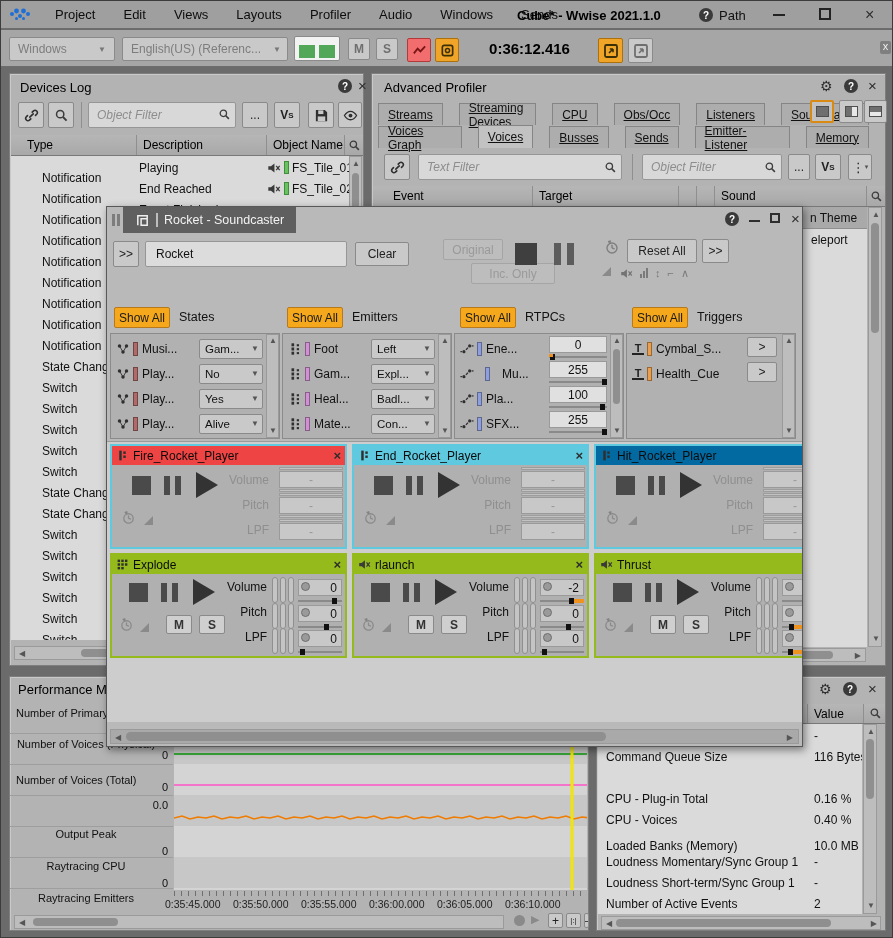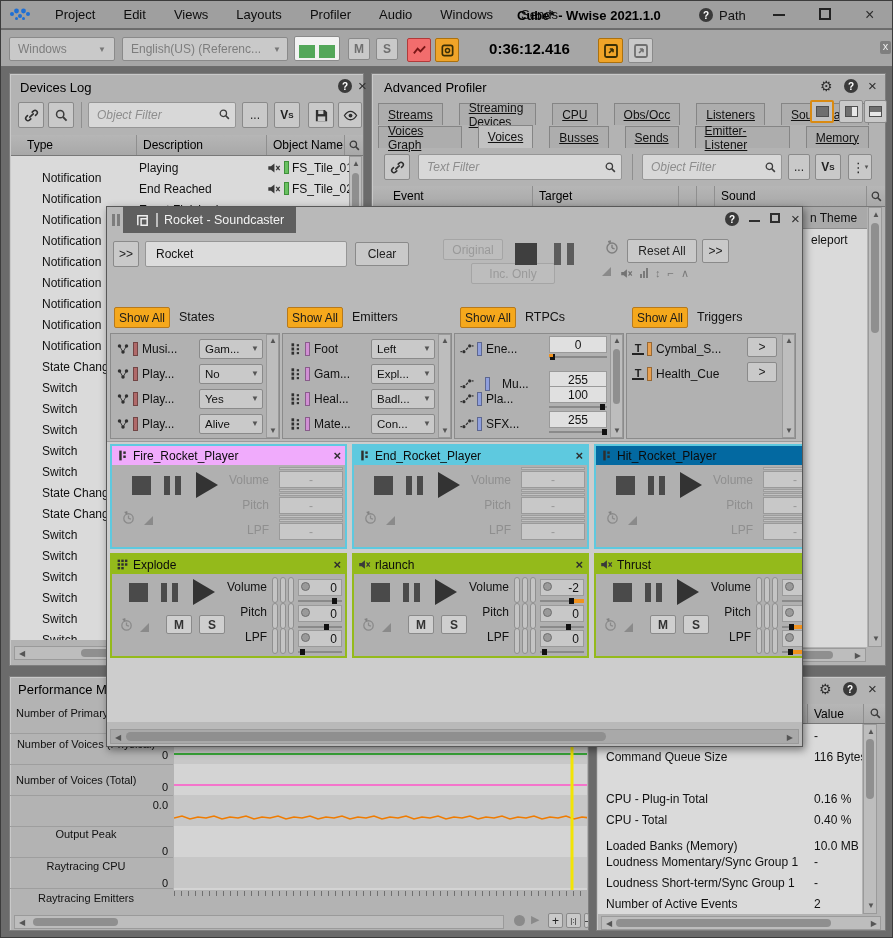--- a/index.html
+++ b/index.html
@@ -499,20 +499,28 @@
     <div class="abs bands" style="left:164px;top:25px;width:413px;height:188px;overflow:hidden;">
       <svg width="413" height="188">
         <line x1="0" y1="52" x2="413" y2="52" stroke="#0a9c0a" stroke-width="1.6"></line>
         <line x1="0" y1="83" x2="413" y2="83" stroke="#ff54c8" stroke-width="1.6"></line>
         <path d="M0 116 l8 -2 8 3 8 -2 8 1 8 -2 8 3 8 -2 8 1 8 -2 8 3 8 -2 8 1 8 -2 8 3 8 -2 8 1 8 -2 8 3 8 -2 8 1 8 -2 8 3 8 -2 8 1 8 -2 8 3 8 -2 8 1 8 -2 8 3 8 -2 8 1 8 -2 8 3 8 -2 8 1 8 -2 8 3 8 -2 8 1 8 -2 8 3 8 -2 8 1 8 -2 8 3 8 -2 8 1 8 -2 8 3 8 -2 8 1" fill="none" stroke="#f07c00" stroke-width="1.6"></path>
         <line x1="398" y1="0" x2="398" y2="188" stroke="#f2e405" stroke-width="3"></line>
       </svg>
     </div>
 
     <div class="abs tick-strip" style="left:164px;top:214px;width:413px;height:5px;"></div>
+    <div class="abs" style="left:0;top:221px;width:580px;height:13px;font-size:10.5px;color:#222;">
+      <span class="abs" style="left:155px;">0:35:45.000</span>
+      <span class="abs" style="left:223px;">0:35:50.000</span>
+      <span class="abs" style="left:291px;">0:35:55.000</span>
+      <span class="abs" style="left:359px;">0:36:00.000</span>
+      <span class="abs" style="left:427px;">0:36:05.000</span>
+      <span class="abs" style="left:495px;">0:36:10.000</span>
+    </div>
 
     <div class="sb" style="left:4px;top:238px;width:490px;height:14px;">
       <span class="ar" style="left:4px;top:3px;">◀</span>
       <span class="th2" style="left:18px;top:2px;width:85px;height:8px;"></span>
     </div>
     <span class="abs" style="left:504px;top:238px;width:11px;height:11px;border-radius:50%;background:#8a8a8a;"></span>
     <span class="abs" style="left:521px;top:236px;font-size:11px;color:#8a8a8a;">▶</span>
     <div class="btn" style="left:538px;top:236px;width:15px;height:15px;font-size:12px;">+</div>
     <div class="btn" style="left:556px;top:236px;width:15px;height:15px;font-size:8px;">|:|</div>
     <div class="btn" style="left:574px;top:236px;width:5px;height:15px;font-size:11px;overflow:hidden;">−</div>
@@ -537,21 +545,21 @@
         </div>
       <div class="abs" style="left:0;top:22px;width:264px;height:21px;">
           <span class="abs" style="left:8px;top:4px;white-space:nowrap;">Command Queue Size</span>
           <span class="abs" style="left:216px;top:4px;white-space:nowrap;">116 Bytes</span>
         </div>
       <div class="abs" style="left:0;top:64px;width:264px;height:21px;">
           <span class="abs" style="left:8px;top:4px;white-space:nowrap;">CPU - Plug-in Total</span>
           <span class="abs" style="left:216px;top:4px;">0.16 %</span>
         </div>
       <div class="abs" style="left:0;top:85px;width:264px;height:21px;">
-          <span class="abs" style="left:8px;top:4px;white-space:nowrap;">CPU - Total</span>
+          <span class="abs" style="left:8px;top:4px;white-space:nowrap;">CPU - Voices</span>
           <span class="abs" style="left:216px;top:4px;">0.40 %</span>
         </div>
       <div class="abs" style="left:0;top:111px;width:264px;height:21px;text-decoration:underline;">
           <span class="abs" style="left:8px;top:4px;white-space:nowrap;">Loaded Banks (Memory)</span>
           <span class="abs" style="left:216px;top:4px;">10.0 MB</span>
         </div>
       <div class="abs" style="left:0;top:127px;width:264px;height:21px;">
           <span class="abs" style="left:8px;top:4px;white-space:nowrap;">Loudness Momentary/Sync Group 1</span>
           <span class="abs" style="left:216px;top:4px;">-</span>
         </div>
@@ -738,21 +746,21 @@
             <use href="#i-rtpc"></use>
           </svg>
         <i class="cbar" style="background:#8f9fdd;"></i>
         <span style="width:34px;overflow:hidden;">Ene...</span>
         <span class="vbox" style="left:92px;top:0;width:58px;background:#e0e0e0;">0</span>
         <span class="mini-sl" style="left:92px;top:20px;width:58px;">
             <i class="mini-h" style="left:2%;"></i>
             <i class="abs" style="left:0;top:-2px;width:4px;height:3px;background:#f0921e;"></i>
           </span>
       </div>
-      <div class="lrow" style="top:37px;gap:8px;">
+      <div class="lrow" style="top:27px;gap:8px;">
         <svg width="14" height="14" style="margin-left:3px;">
             <use href="#i-rtpc"></use>
           </svg>
         <i class="cbar" style="background:#8f9fdd;"></i>
         <span style="width:34px;overflow:hidden;">Mu...</span>
         <span class="vbox" style="left:92px;top:0;width:58px;background:#e0e0e0;">255</span>
         <span class="mini-sl" style="left:92px;top:20px;width:58px;">
             <i class="mini-h" style="left:92%;"></i>
           </span>
       </div>
@@ -800,21 +808,21 @@
       </div>
       <div class="sb" style="right:0;top:0;width:13px;height:104px;">
         <span class="ar" style="left:2px;top:2px;">▲</span>
         <span class="ar" style="left:2px;bottom:2px;">▼</span>
       </div>
     </div>
 
     <div class="abs" style="left:0;top:234px;width:695px;height:281px;background:#cdcdcd;border-top:1px solid #9a9a9a;"></div>
 
     <div class="module" style="left:3px;top:237px;border-color:#5ec9df;">
-      <div class="mhead" style="background:#f0abfc;justify-content:center;">
+      <div class="mhead" style="background:#ef4444;justify-content:center;">
         <svg width="13" height="13">
             <use href="#i-event"></use>
           </svg>
         <span>Fire_Rocket_Player</span>
         <span class="x-glyph" style="margin-left:auto;font-weight:bold;">×</span>
       </div>
       <span class="mstop" style="left:20px;top:30px;"></span>
       <span class="mpause" style="left:52px;top:30px;">
           <i></i>
           <i></i>

